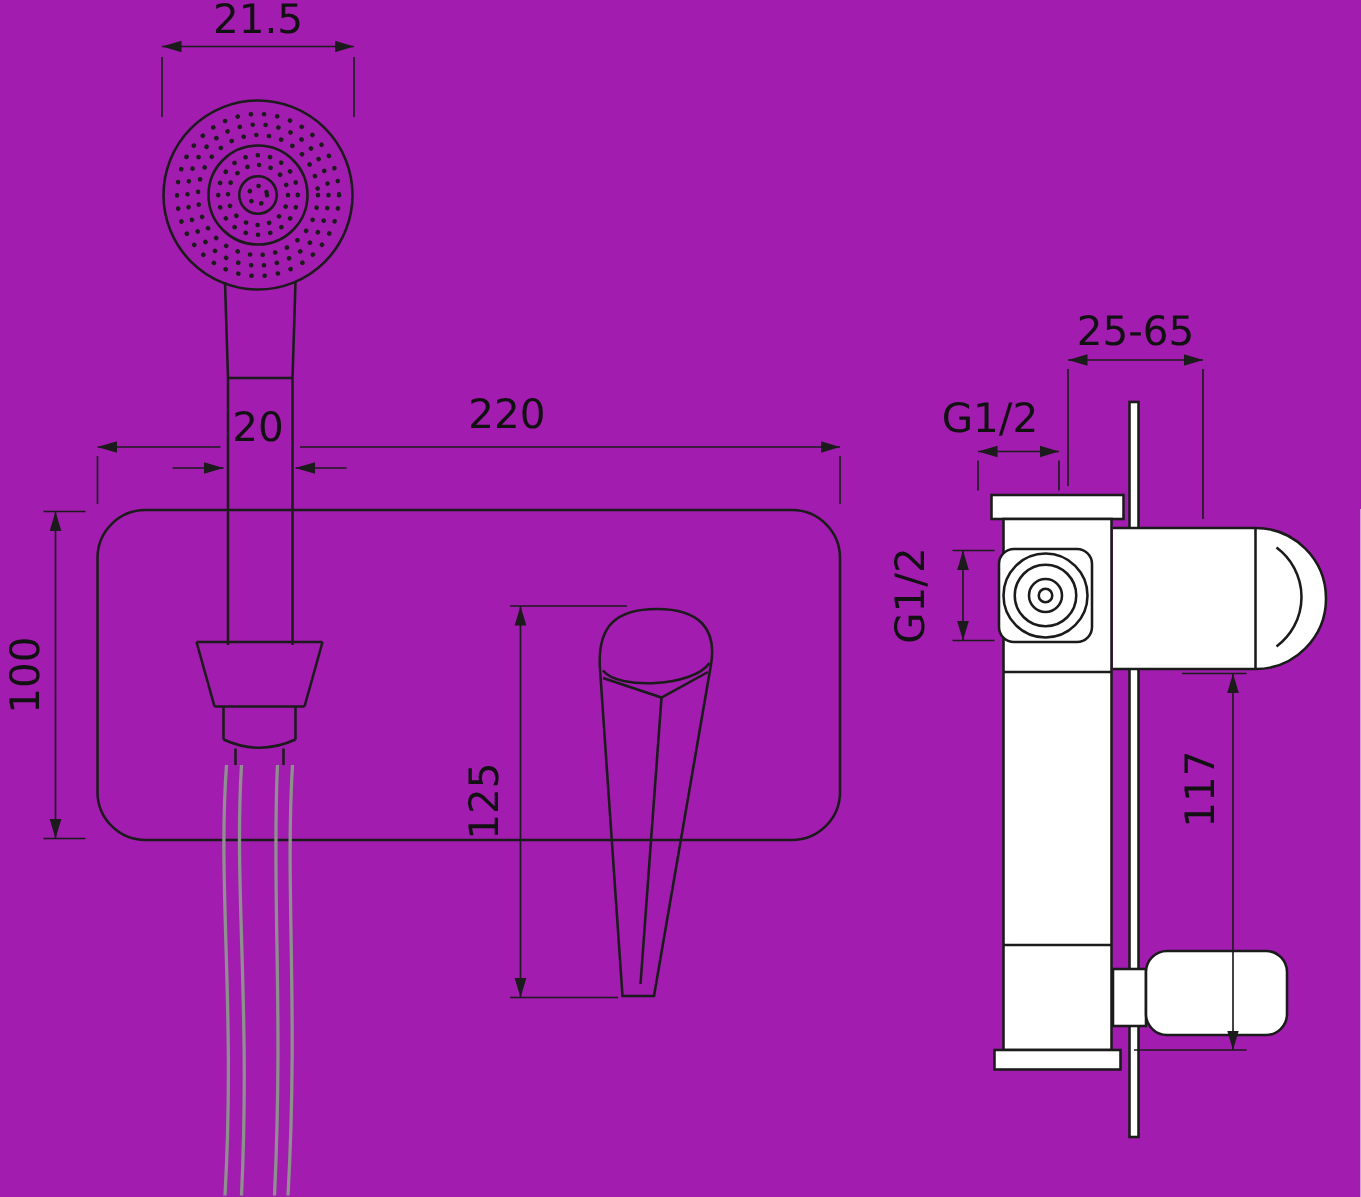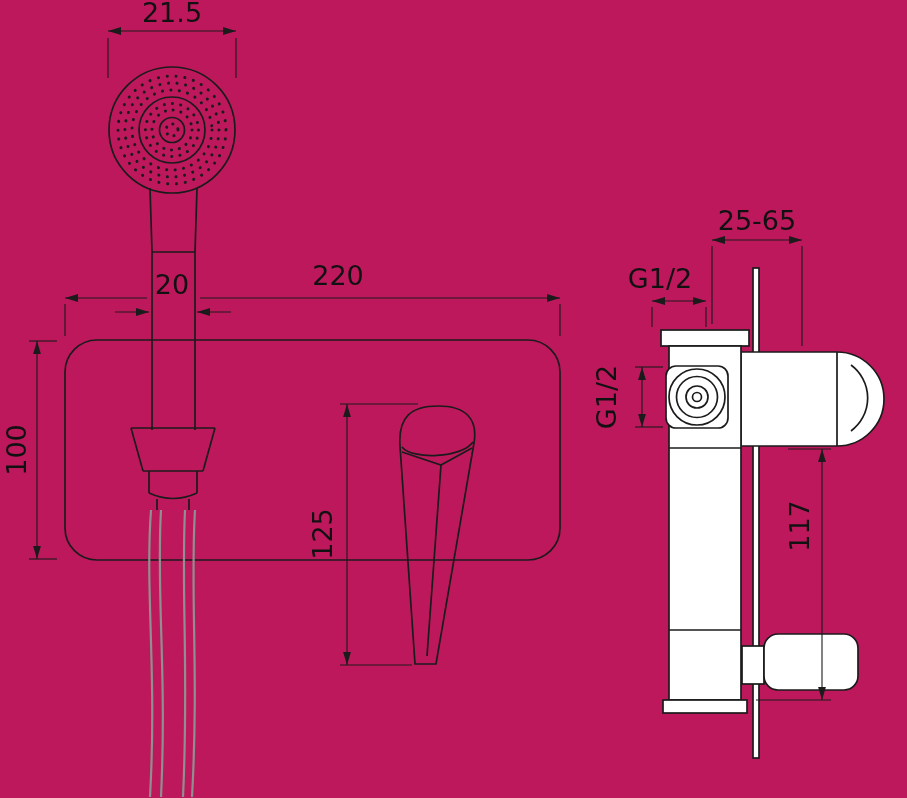--- a/index.html
+++ b/index.html
@@ -4,21 +4,21 @@
 <style>
   html, body {
     margin: 0;
     padding: 0;
     background: #ffffff;
   }
   .canvas {
     position: relative;
     width: 907px;
     height: 798px;
-    background: #be185d;
+    background: #a21caf;
     overflow: hidden;
     font-family: "DejaVu Sans", sans-serif;
   }
   svg { display: block; }
   text {
     font-family: "DejaVu Sans", sans-serif;
     fill: #111111;
     font-size: 27px;
   }
   .outline { stroke: #1b1b1b; stroke-width: 1.7; fill: none; }

